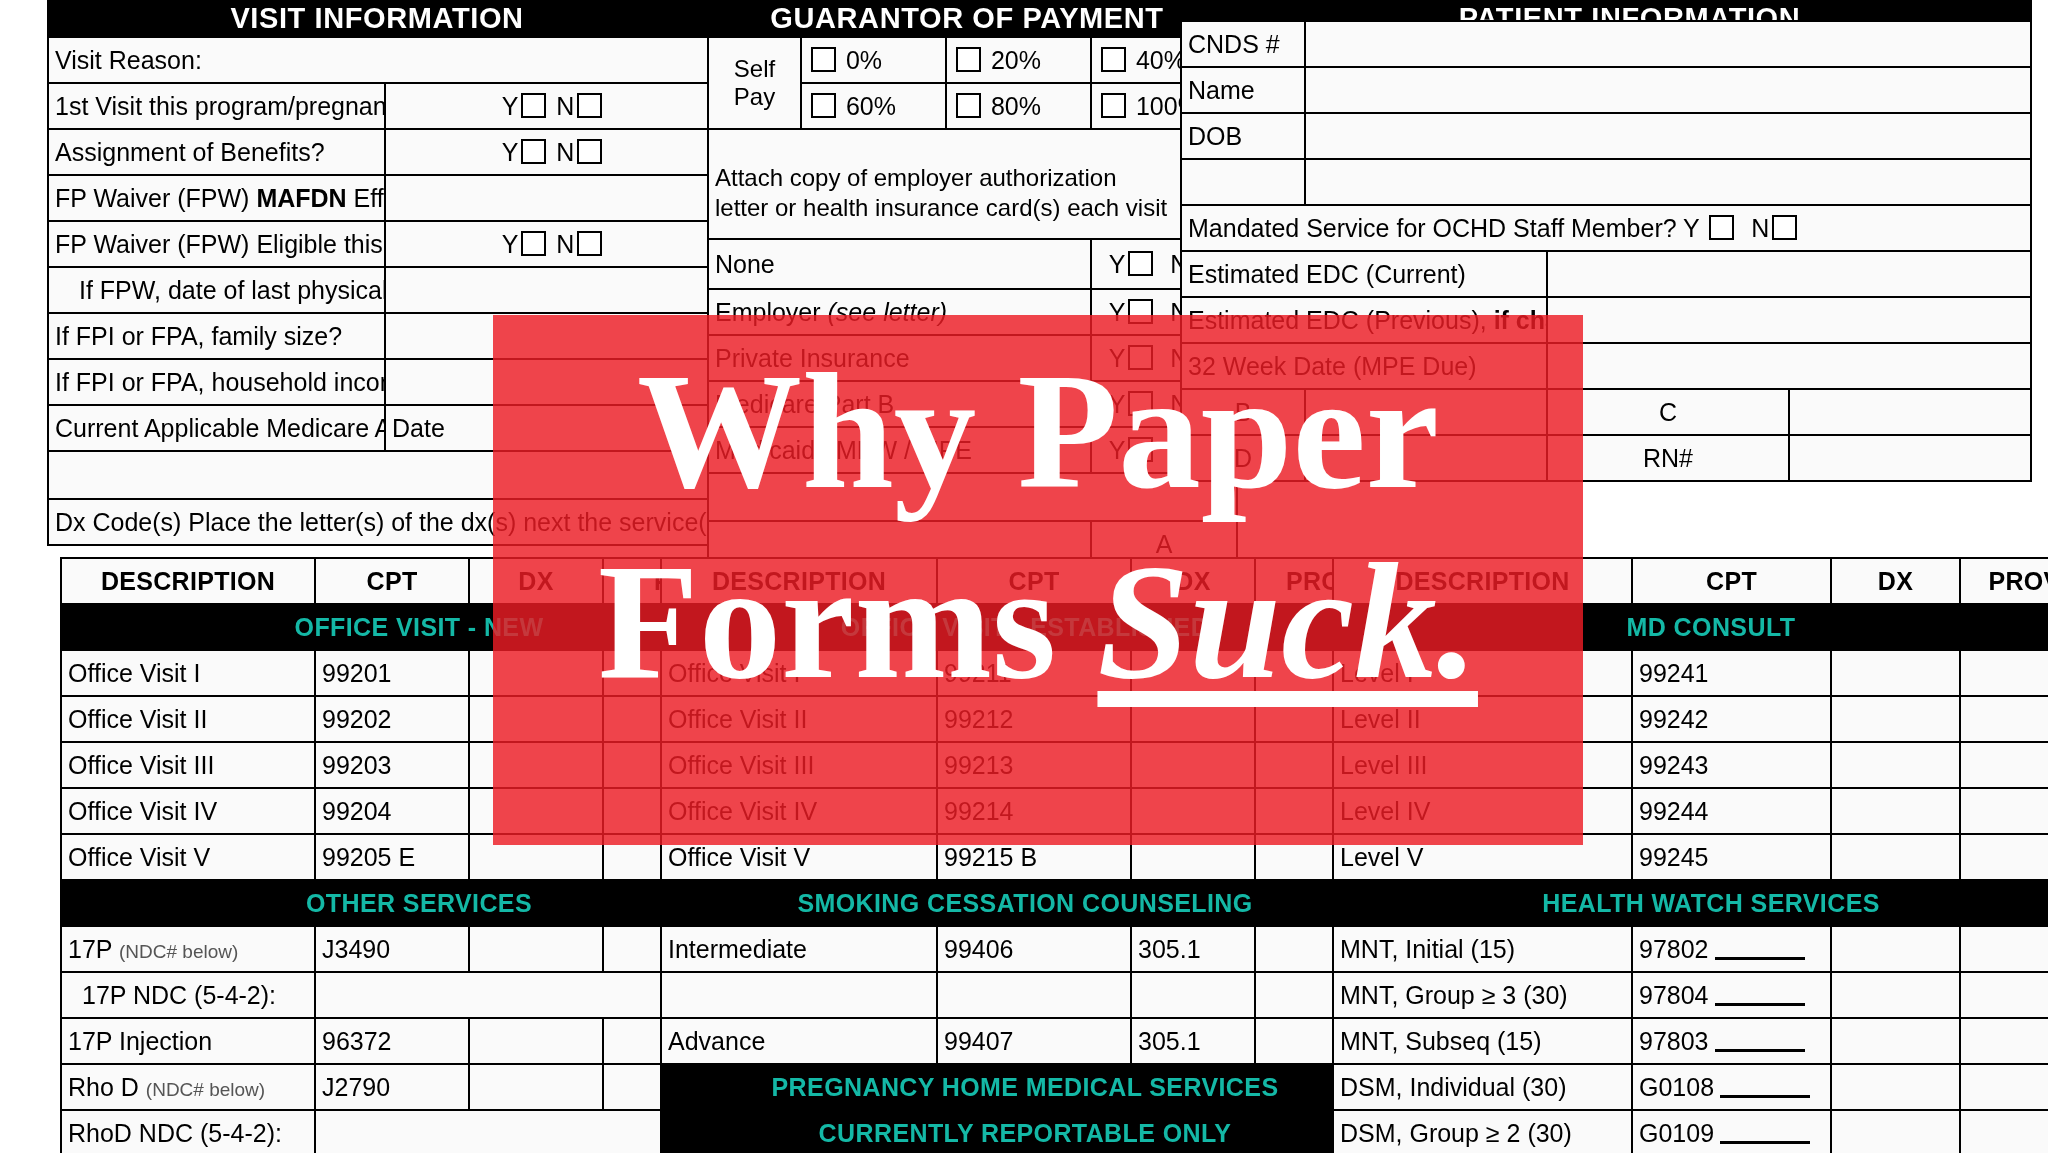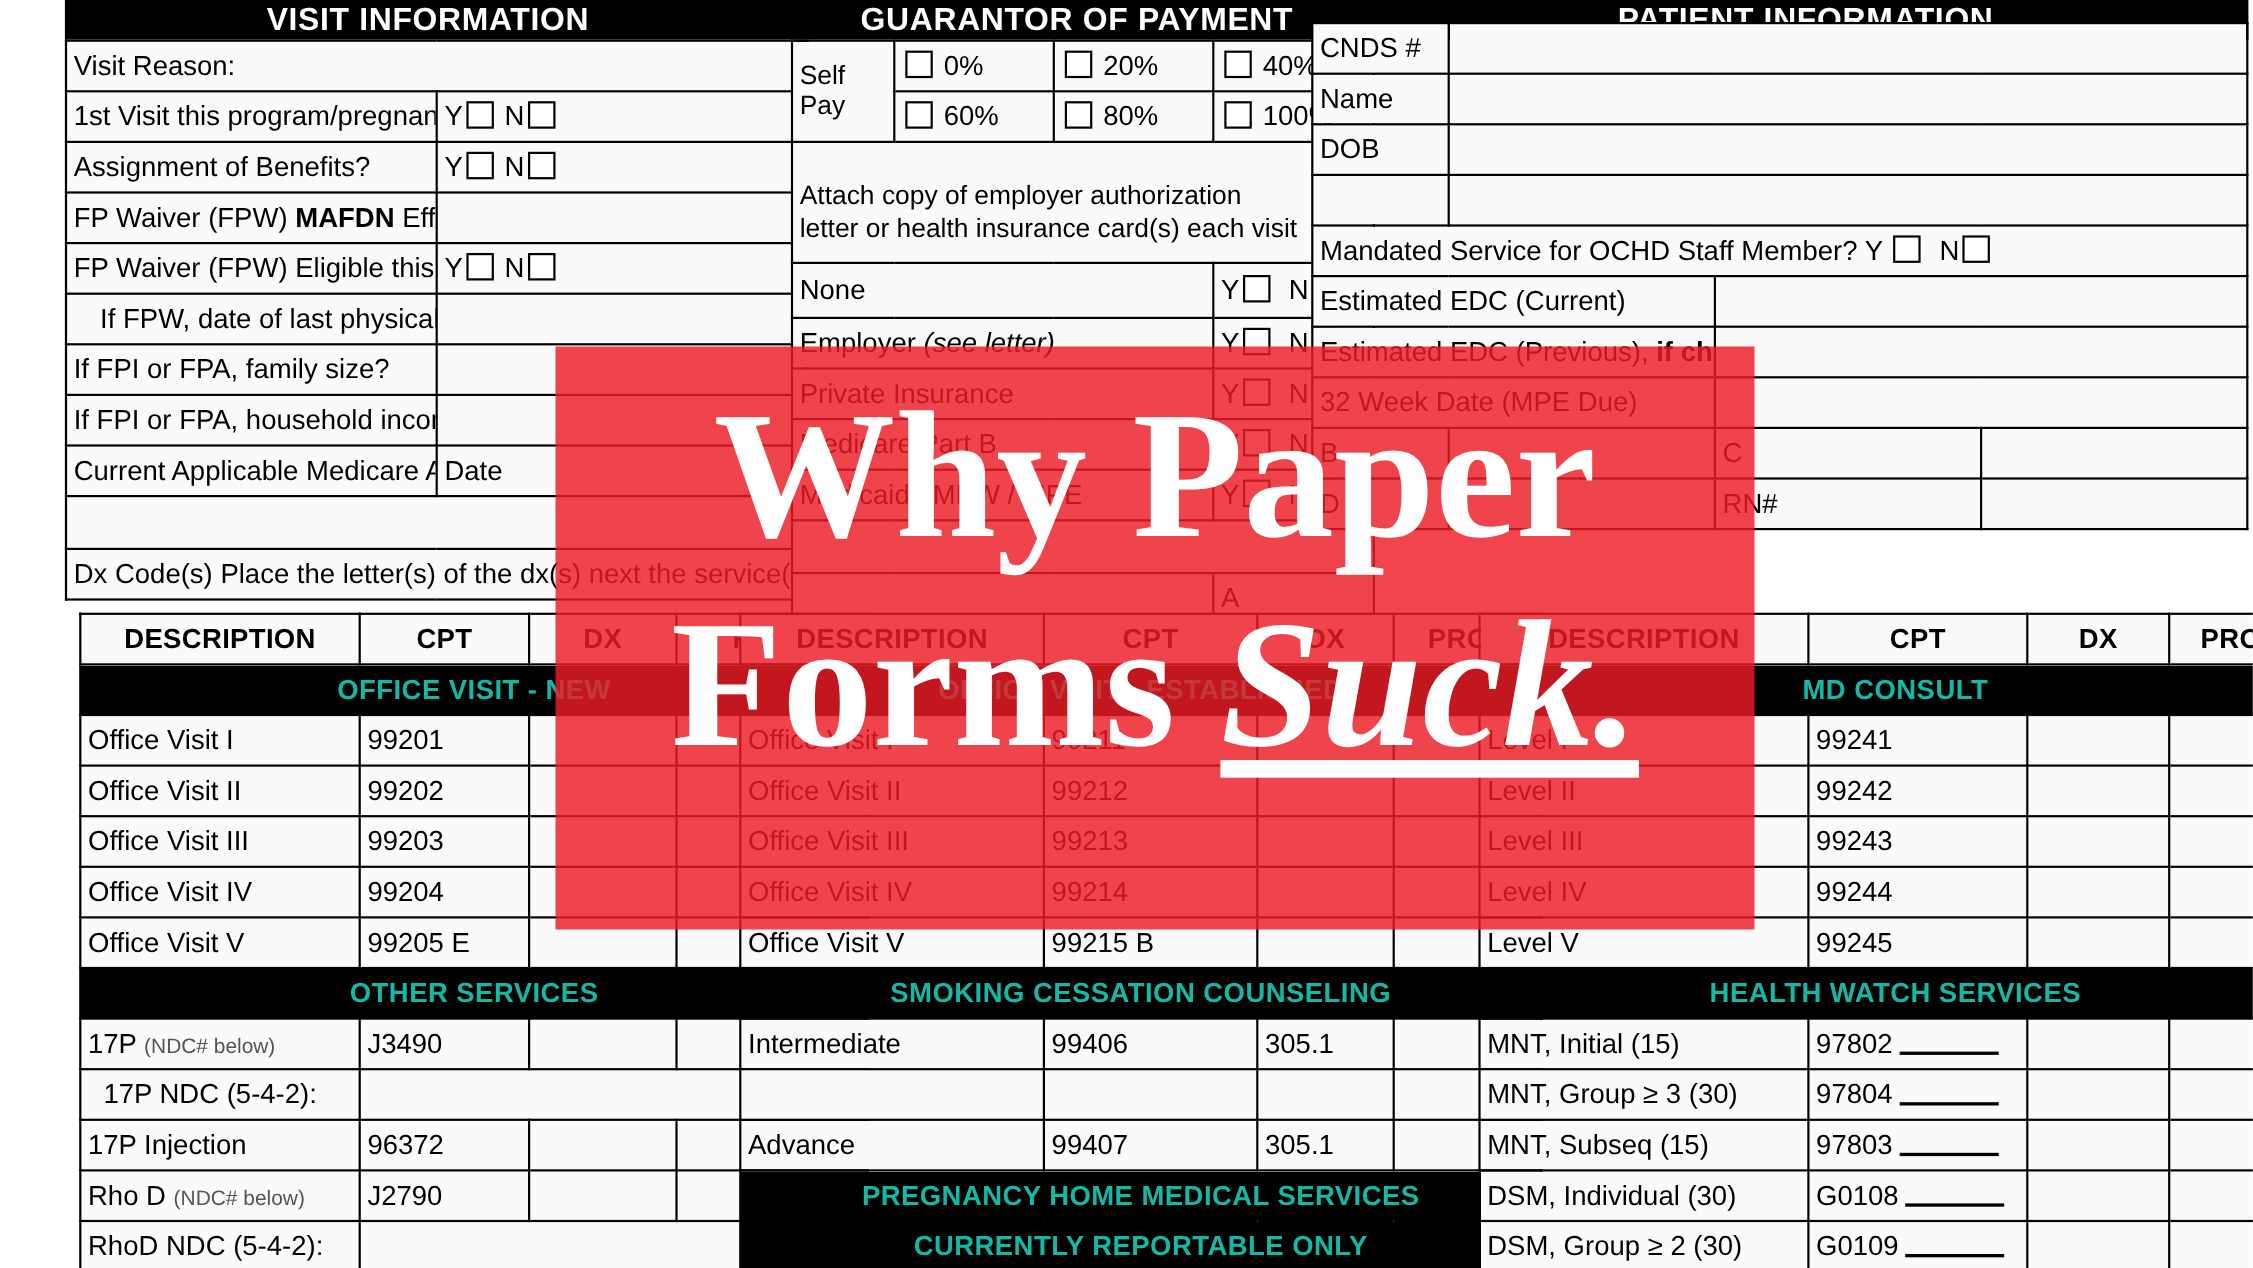--- a/index.html
+++ b/index.html
@@ -1,25 +1,25 @@
 <!DOCTYPE html>
 <html><head>
 <meta charset="utf-8">
 <style>
   html,body{margin:0;padding:0;background:#fff;}
   body{width:2048px;height:1153px;overflow:hidden;font-family:"Liberation Sans",sans-serif;color:#000;}
-  #page{position:relative;width:1660px;height:1153px;background:#fff;margin-left:12px;}
+  #page{position:relative;width:1660px;height:1153px;background:#fff;}
 
   
   .tbl{border-collapse:collapse;table-layout:fixed;}
   .tbl td{border:2px solid #000;background:#fafafa;padding:0 6px;font-size:25px;line-height:1.05;
           height:44px;vertical-align:middle;white-space:nowrap;overflow:hidden;}
   .band{background:#000 !important;color:#14b8a6;text-align:center;font-weight:bold;font-size:27px;letter-spacing:.4px;}
   .hdr{text-align:center;font-weight:bold;font-size:27px;letter-spacing:.3px;}
-  .ctr{text-align:left;}
+  .ctr{text-align:center;}
   .blank{}
   .sm{font-size:19px;color:#555;}
   .ital{font-style:italic;}
 
   
   .cb{display:inline-block;width:21px;height:21px;border:2px solid #000;background:#fff;
       vertical-align:-3px;margin:0 3px;}
   .yn{white-space:nowrap;font-size:25px;}
   #topband{position:absolute;left:47px;top:0;width:1985px;height:36px;background:#000;}
   #topband .t{position:absolute;top:2px;color:#fff;font-weight:bold;font-size:29px;letter-spacing:.6px;text-align:center;}

